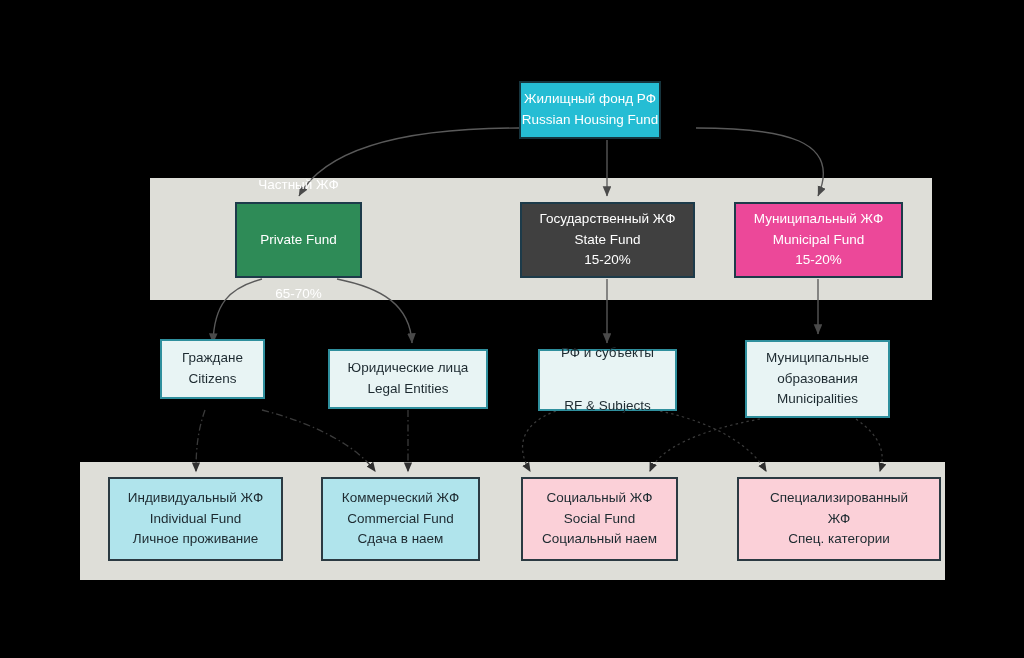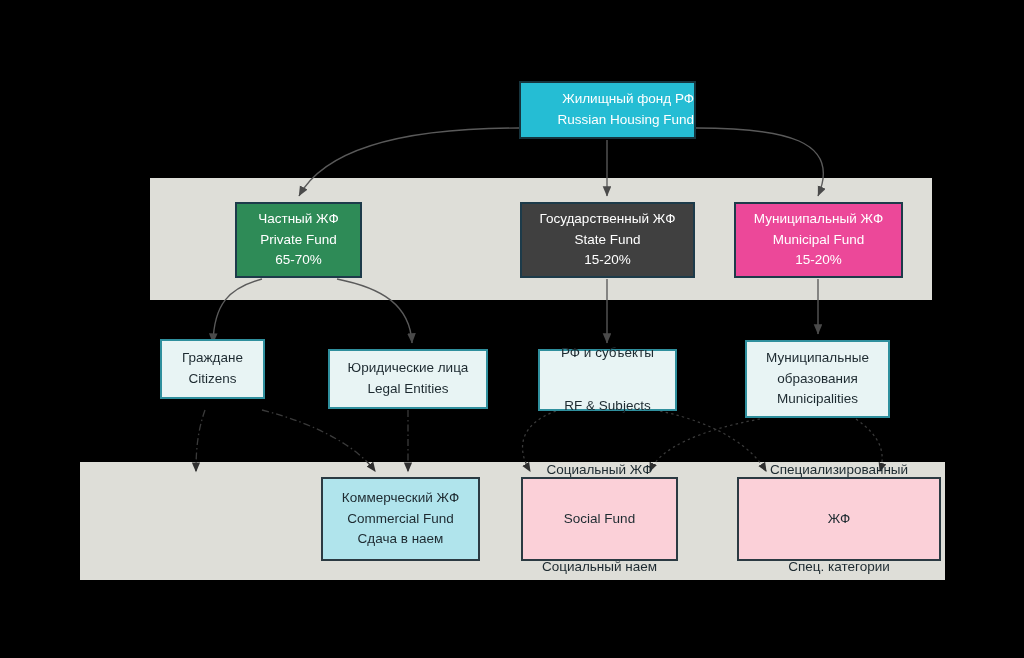--- a/index.html
+++ b/index.html
@@ -78,21 +78,20 @@
     background: #b0e4ec;
     border-color: #2b3a42;
     color: #1d2a30;
     font-size: 13.5px;
   }
   .node.pinkfill {
     background: #fbd0d8;
     border-color: #2b3a42;
     color: #1d2a30;
     font-size: 13.5px;
-    gap: 28px;
   }
 </style>
 </head>
 <body>
 
 <div id="canvas">
 
   <div class="cluster" style="left:150px; top:178px; width:782px; height:122px;"></div>
 
   <div class="cluster" style="left:80px; top:462px; width:865px; height:118px;"></div>
@@ -124,26 +123,26 @@
     </g>
 
     <g fill="none" stroke="#3a3a3a" stroke-width="1.25" stroke-dasharray="2.4,3.2" marker-end="url(#ahd)">
       <path d="M556,411 C520,424 516,448 530,471"></path>
       <path d="M660,411 C720,424 752,448 766,471"></path>
       <path d="M760,419 C700,430 660,448 650,471"></path>
       <path d="M856,419 C880,436 886,452 880,471"></path>
     </g>
   </svg>
 
-  <div class="node root" style="left:519px; top:81px; width:177px; height:58px;align-items:flex-end;">
+  <div class="node root" style="left:519px; top:81px; width:142px; height:58px;">
     <span class="ln">Жилищный фонд РФ</span>
     <span class="ln">Russian Housing Fund</span>
   </div>
 
-  <div class="node green" style="left:235px; top:202px; width:127px; height:76px;">
+  <div class="node green" style="left:235px; top:202px; width:127px; height:76px;gap:34px;">
     <span class="ln">Частный ЖФ</span>
     <span class="ln">Private Fund</span>
     <span class="ln">65-70%</span>
   </div>
 
   <div class="node red" style="left:520px; top:202px; width:175px; height:76px;">
     <span class="ln">Государственный ЖФ</span>
     <span class="ln">State Fund</span>
     <span class="ln">15-20%</span>
   </div>
@@ -168,20 +167,25 @@
     <span class="ln">РФ и субъекты</span>
     <span class="ln">RF &amp; Subjects</span>
   </div>
 
   <div class="node paleblue" style="left:745px; top:340px; width:145px; height:78px;">
     <span class="ln">Муниципальные</span>
     <span class="ln">образования</span>
     <span class="ln">Municipalities</span>
   </div>
 
+  <div class="node cyanfill" style="left:108px; top:477px; width:175px; height:84px;">
+    <span class="ln">Индивидуальный ЖФ</span>
+    <span class="ln">Individual Fund</span>
+    <span class="ln">Личное проживание</span>
+  </div>
 
   <div class="node cyanfill" style="left:321px; top:477px; width:159px; height:84px;">
     <span class="ln">Коммерческий ЖФ</span>
     <span class="ln">Commercial Fund</span>
     <span class="ln">Сдача в наем</span>
   </div>
 
   <div class="node pinkfill" style="left:521px; top:477px; width:157px; height:84px;">
     <span class="ln">Социальный ЖФ</span>
     <span class="ln">Social Fund</span>

